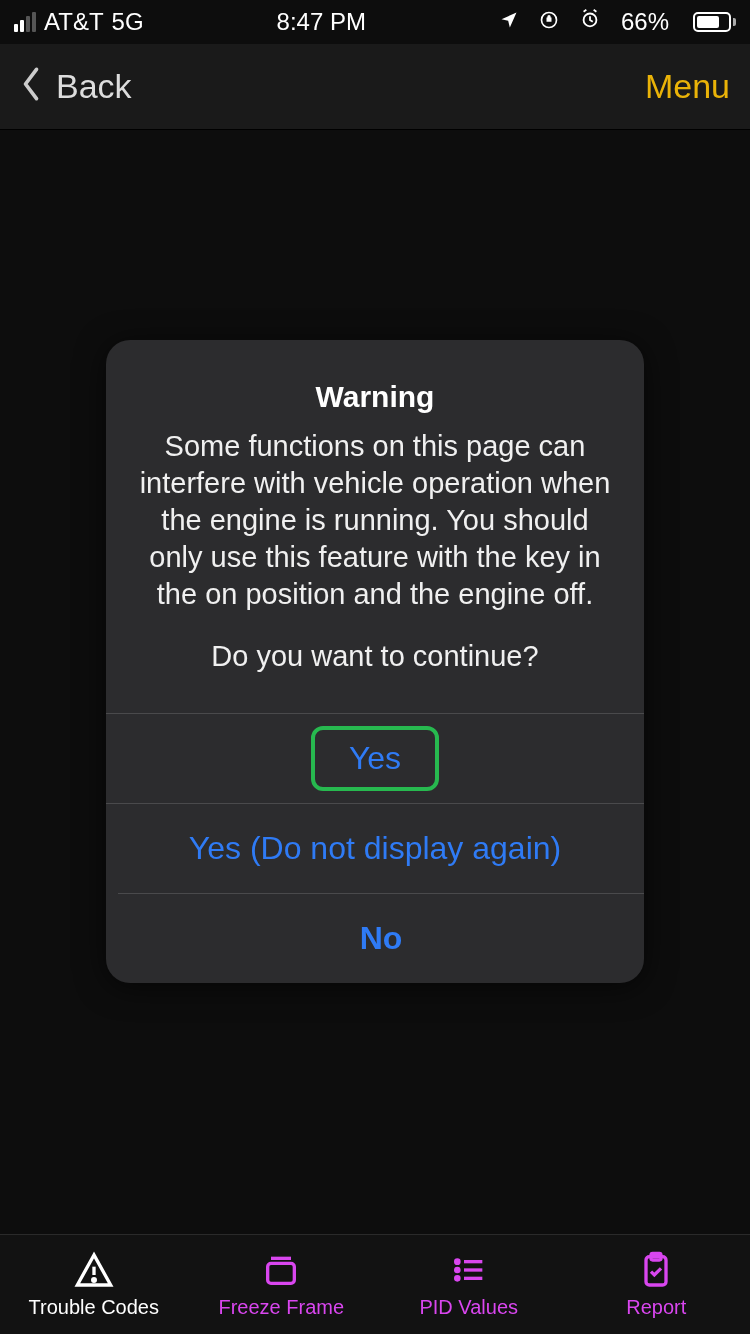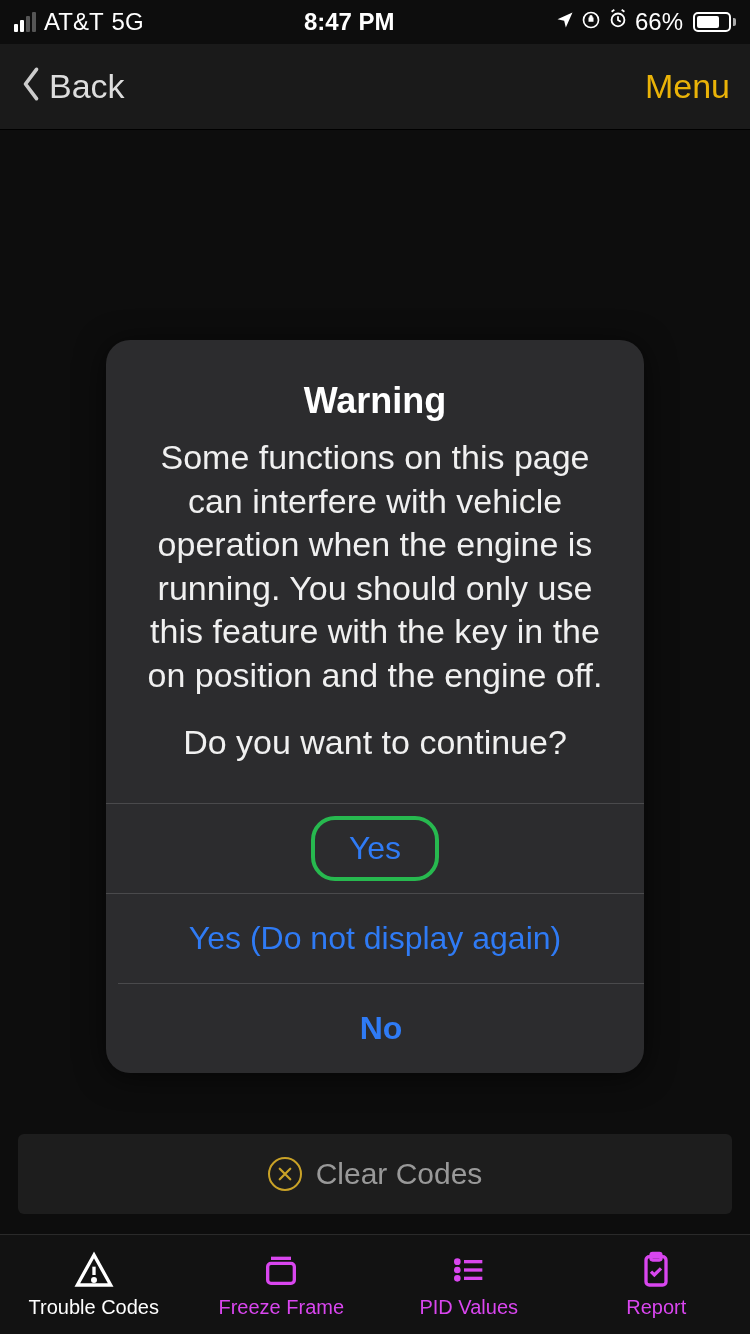--- a/index.html
+++ b/index.html
@@ -17,47 +17,47 @@
     .status-bar {
       height: 44px;
       display: flex;
       align-items: center;
       justify-content: space-between;
       padding: 0 14px;
       font-size: 24px;
       font-weight: 500;
     }
     .status-left { display: flex; align-items: center; gap: 8px; }
-    .status-right { display: flex; align-items: center; gap: 6px; font-size: 24px; }
+    .status-right { display: flex; align-items: center; gap: 20px; font-size: 24px; }
     .signal-bars { display: inline-flex; align-items: flex-end; gap: 2px; }
     .signal-bars span { width: 4px; background: #fff; display: inline-block; border-radius: 1px; }
     .signal-bars span:nth-child(1) { height: 8px; }
     .signal-bars span:nth-child(2) { height: 12px; }
     .signal-bars span:nth-child(3) { height: 16px; background: #555; }
     .signal-bars span:nth-child(4) { height: 20px; background: #555; }
     .battery-icon-wrap { display: inline-flex; align-items: center; }
     .battery-body {
       width: 38px; height: 20px; border: 2px solid #fff; border-radius: 5px;
       position: relative; margin-left: 4px;
     }
     .battery-fill { position: absolute; left: 2px; top: 2px; bottom: 2px; width: 66%; background: #fff; border-radius: 2px; }
     .battery-tip { width: 3px; height: 8px; background: #aaa; border-radius: 0 2px 2px 0; margin-left: 2px; }
-    .status-time { font-weight: 700; }
+    .status-time { font-weight: 400; }
 
     
     .nav-header {
       height: 86px;
       display: flex;
       align-items: center;
       justify-content: space-between;
       padding: 0 20px;
       background: #1a1a1a;
       border-bottom: 1px solid #000;
     }
-    .back-btn { display: flex; align-items: center; gap: 7px; font-size: 34px; color: #ddd; }
+    .back-btn { display: flex; align-items: center; gap: 14px; font-size: 34px; color: #ddd; }
     .back-chevron { font-size: 40px; line-height: 1; }
     .menu-btn { font-size: 34px; color: #eab308; }
 
     
     .content { position: relative; height: calc(1334px - 44px - 86px - 100px); background: #0d0d0d; }
 
     
     .clear-codes-bar {
       position: absolute;
       left: 18px; right: 18px; bottom: 20px;
@@ -85,44 +85,44 @@
       background: #2c2c2e;
       border-radius: 24px;
       overflow: hidden;
       box-shadow: 0 4px 30px rgba(0,0,0,0.6);
     }
     .modal-body {
       padding: 40px 30px 38px;
       text-align: center;
     }
     .modal-title {
-      font-size: 36px;
+      font-size: 30px;
       font-weight: 700;
       margin-bottom: 14px;
     }
     .modal-text {
-      font-size: 34px;
+      font-size: 29px;
       line-height: 1.28;
       color: #f0f0f0;
     }
     .modal-text p + p { margin-top: 24px; }
     .modal-actions { }
     .modal-btn {
       border-top: 1px solid #4a4a4c;
       height: 90px;
       display: flex;
       align-items: center;
       justify-content: center;
       font-size: 32px;
       color: #2f7bf5;
     }
     .modal-btn:last-child { font-weight: 600; margin-left: 12px; }
     .modal-btn .highlight-ring {
       border: 4px solid #27b94f;
-      border-radius: 24px;
+      border-radius: 12px;
       padding: 10px 34px;
     }
 
     
     .tab-bar {
       position: absolute;
       left: 0; right: 0; bottom: 0;
       height: 100px;
       background: #121212;
       border-top: 1px solid #2a2a2a;
@@ -194,28 +194,20 @@
     </span>
     <span>Back</span>
   </div>
   <div class="menu-btn">
     <span>Menu</span>
   </div>
 </div>
 
 <div class="content">
 
-  <div class="clear-codes-bar">
-    <span class="clear-codes-icon">
-      <svg width="18" height="18" viewBox="0 0 24 24">
-          <path d="M5 5l14 14M19 5L5 19" stroke="#c9a227" stroke-width="3" stroke-linecap="round"></path>
-        </svg>
-    </span>
-    <span>Clear Codes</span>
-  </div>
 
   <div class="modal">
     <div class="modal-body">
       <div class="modal-title">Warning</div>
       <div class="modal-text">
         <p>Some functions on this page can interfere with vehicle operation when the engine is running. You should only use this feature with the key in the on position and the engine off.</p>
         <p>Do you want to continue?</p>
       </div>
     </div>
     <div class="modal-actions">

